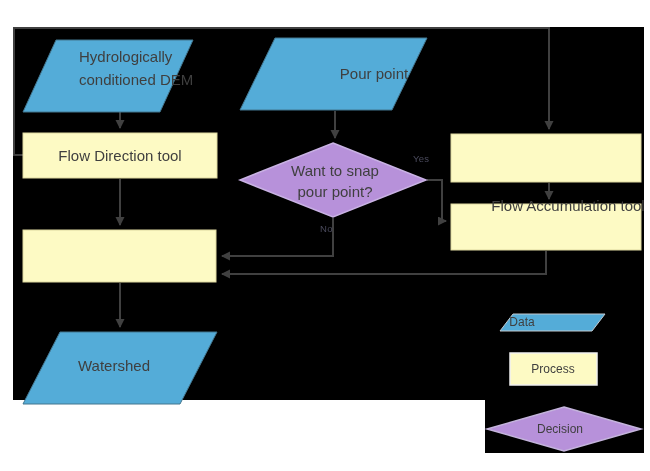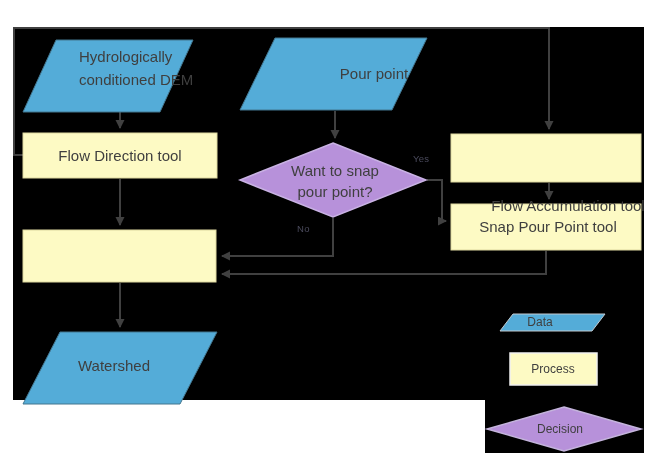--- a/index.html
+++ b/index.html
@@ -64,28 +64,27 @@
   <div class="lbl wrap" style="left:79px;top:45px;width:116px;line-height:23px;">Hydrologically conditioned DEM</div>
 
   <div class="lbl center" style="left:338px;top:74px;margin-left:36px;">Pour point</div>
 
   <div class="lbl center" style="left:120px;top:156px;">Flow Direction tool</div>
 
   <div class="lbl center" style="left:568px;top:158px;margin-top:48px;">Flow Accumulation tool</div>
 
   <div class="lbl center wrap" style="left:335px;top:181px;width:106px;line-height:21px;">Want to snap pour point?</div>
 
-  <div class="lbl center" style="left:548px;top:227px;">Snap Pour Point tool</div>
 
 
   <div class="lbl center" style="left:106px;top:366px;margin-left:8px;">Watershed</div>
 
   <div class="edge-lbl" style="left:413px;top:153px;text-align:right;">Yes</div>
 
-  <div class="edge-lbl" style="left:297px;top:223px;">No</div>
+  <div class="edge-lbl" style="left:320px;top:223px;">No</div>
 
-  <div class="lbl center legend-lbl" style="left:540px;top:322px;">Data</div>
+  <div class="lbl center legend-lbl" style="left:522px;top:322px;">Data</div>
 
   <div class="lbl center legend-lbl" style="left:553px;top:369px;">Process</div>
 
   <div class="lbl center legend-lbl" style="left:560px;top:429px;">Decision</div>
 
 </div>
 
 </body></html>

